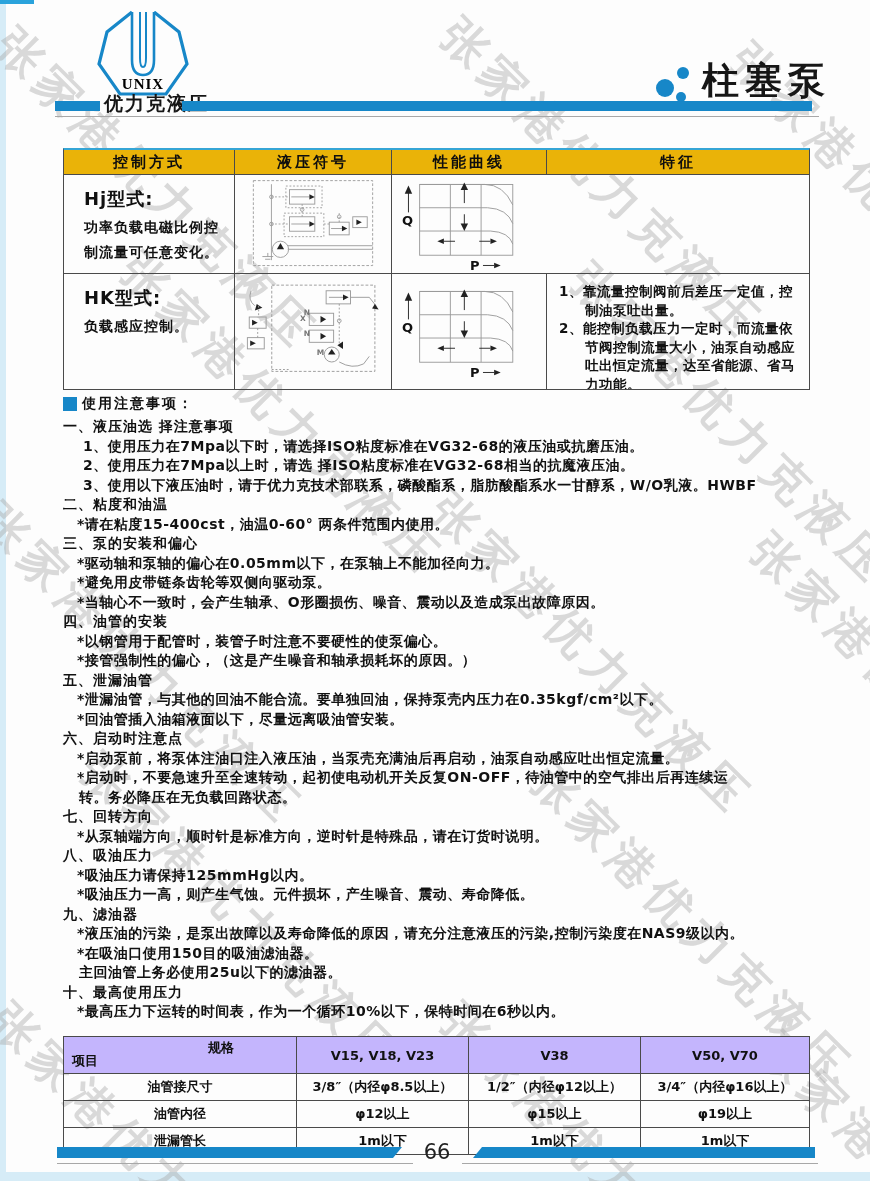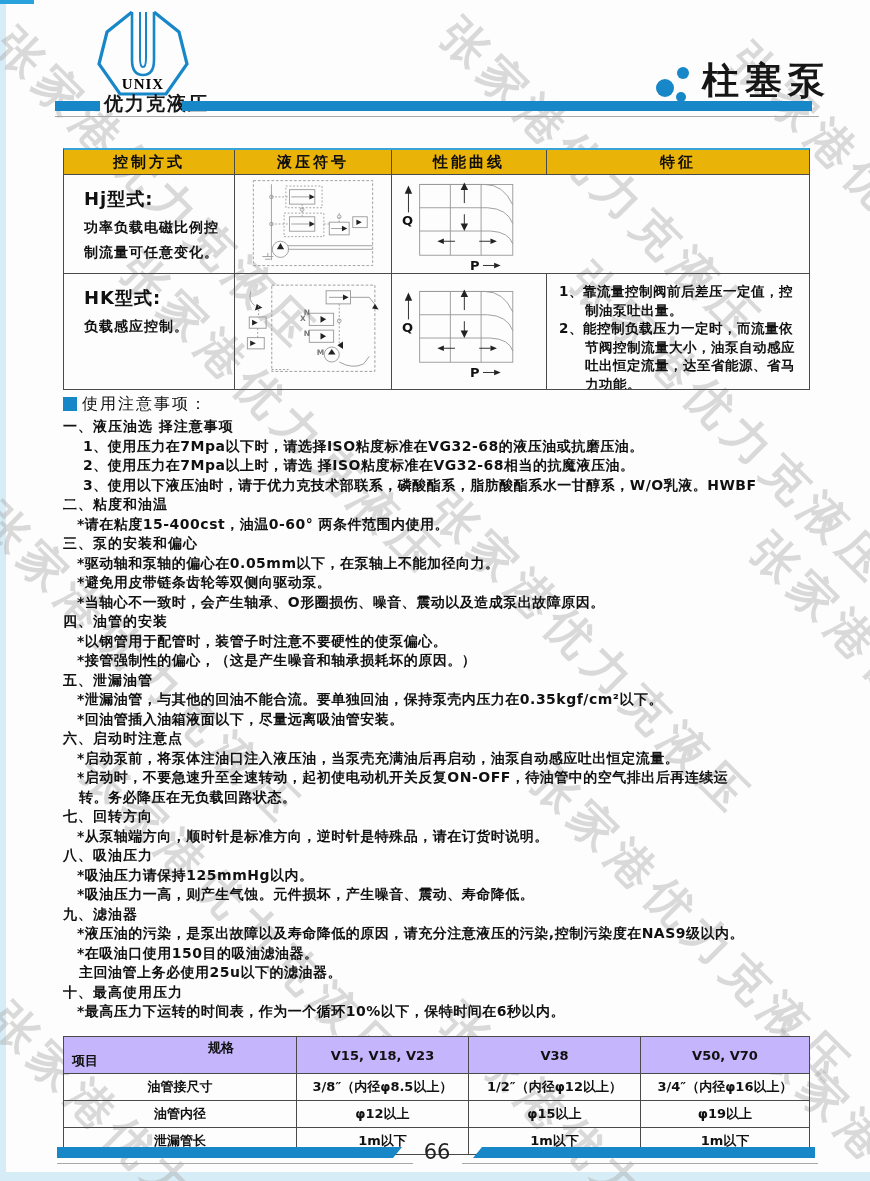--- a/index.html
+++ b/index.html
@@ -44,21 +44,21 @@
   .sym,.curve{display:flex;align-items:center;justify-content:center;}
   .diagram path,.diagram line,.diagram rect,.diagram circle{fill:none;stroke:#9a9a9a;stroke-width:1;}
   .diagram .blk{stroke:#222;}
   .diagram polygon{fill:#222;stroke:none;}
   .diagram .lbl{fill:#111;stroke:none;font-size:14px;font-weight:700;}
   .diagram .slbl{fill:#777;stroke:none;font-size:8px;font-weight:700;}
   .feat{padding:8px 10px 0 12px;}
   .fitem{font-size:13.5px;font-weight:700;line-height:18.5px;padding-left:26px;text-indent:-26px;letter-spacing:.5px;}
   
   .notes{position:absolute;left:63px;top:391px;width:742px;}
-  .notes-title{font-size:16px;font-weight:400;letter-spacing:2px;height:26px;display:flex;align-items:center;}
+  .notes-title{font-size:14px;font-weight:700;letter-spacing:2px;height:26px;display:flex;align-items:center;}
   .square-icon{display:inline-block;width:14px;height:14px;background:#1787c8;margin-right:5px;}
   .note-heading{font-size:14px;font-weight:700;line-height:19.5px;letter-spacing:1px;}
   .ln{font-size:14px;font-weight:700;line-height:19.5px;padding-left:14px;letter-spacing:.5px;}
   .ln.num{padding-left:20px;}
   .ln.plain{padding-left:16px;}
   
   .stable{position:absolute;left:63px;top:1036px;width:747px;border:1px solid #4a4a4a;box-sizing:border-box;}
   .srow{display:grid;grid-template-columns:232px 172px 172px 1fr;}
   .srow + .srow{border-top:1px solid #4a4a4a;}
   .sc{box-sizing:border-box;display:flex;align-items:center;justify-content:center;font-size:13px;font-weight:700;height:26px;}

